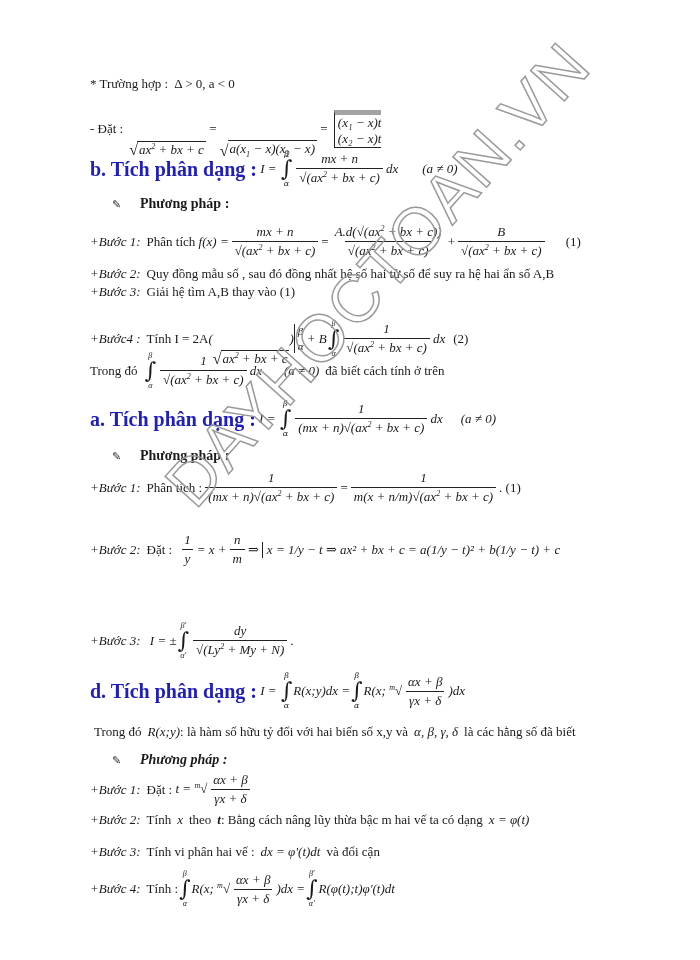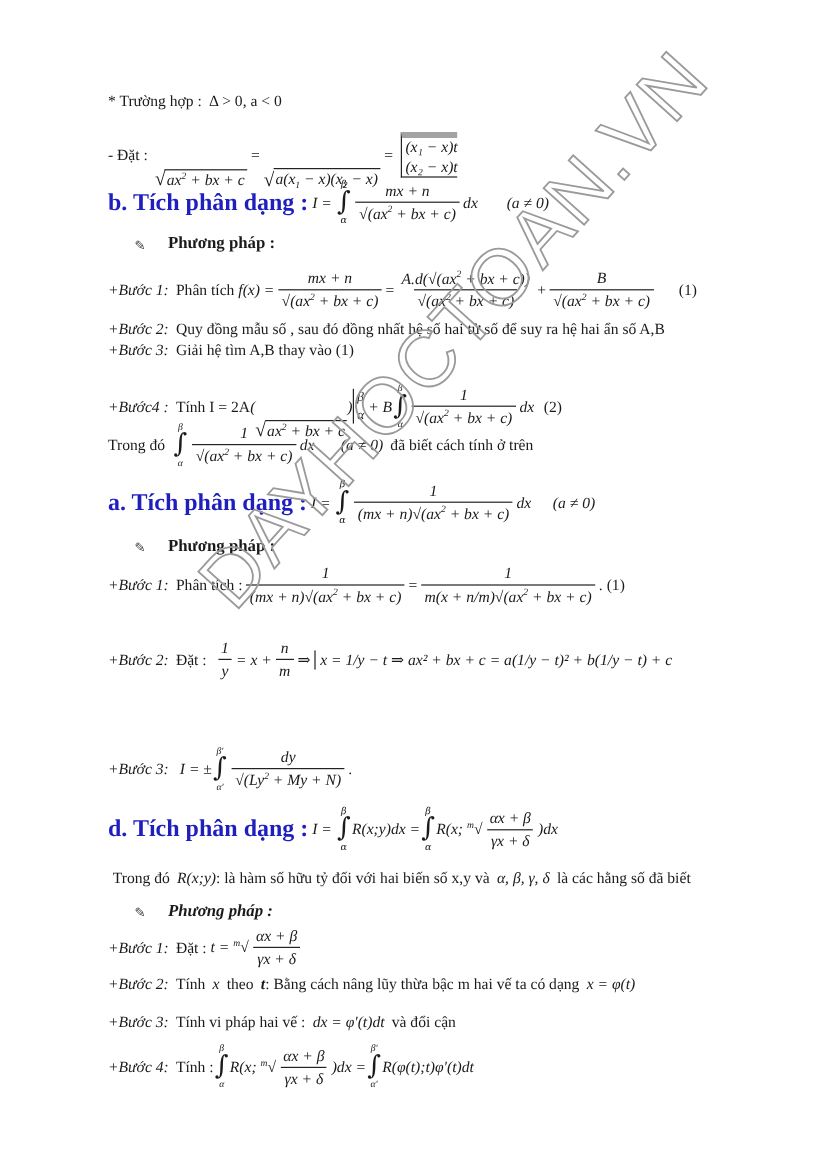--- a/index.html
+++ b/index.html
@@ -294,21 +294,21 @@
     <span class="sp"></span>
     <span class="m" style="font-weight:bold;">t</span>
     <span>: Bằng cách nâng lũy thừa bậc m hai vế ta có dạng</span>
     <span class="sp"></span>
     <span class="m">x = φ(t)</span>
   </div>
 
   <div class="line r" style="top:844px;">
     <span class="it">+Bước 3:</span>
     <span class="sp"></span>
-    <span>Tính vi pháp hai vế :</span>
+    <span>Tính vi phân hai vế :</span>
     <span class="sp"></span>
     <span class="m">dx = φ'(t)dt</span>
     <span class="sp"></span>
     <span>và đổi cận</span>
   </div>
 
   <div class="line r" style="top:870px;">
     <span class="it">+Bước 4:</span>
     <span class="sp"></span>
     <span>Tính :</span>

